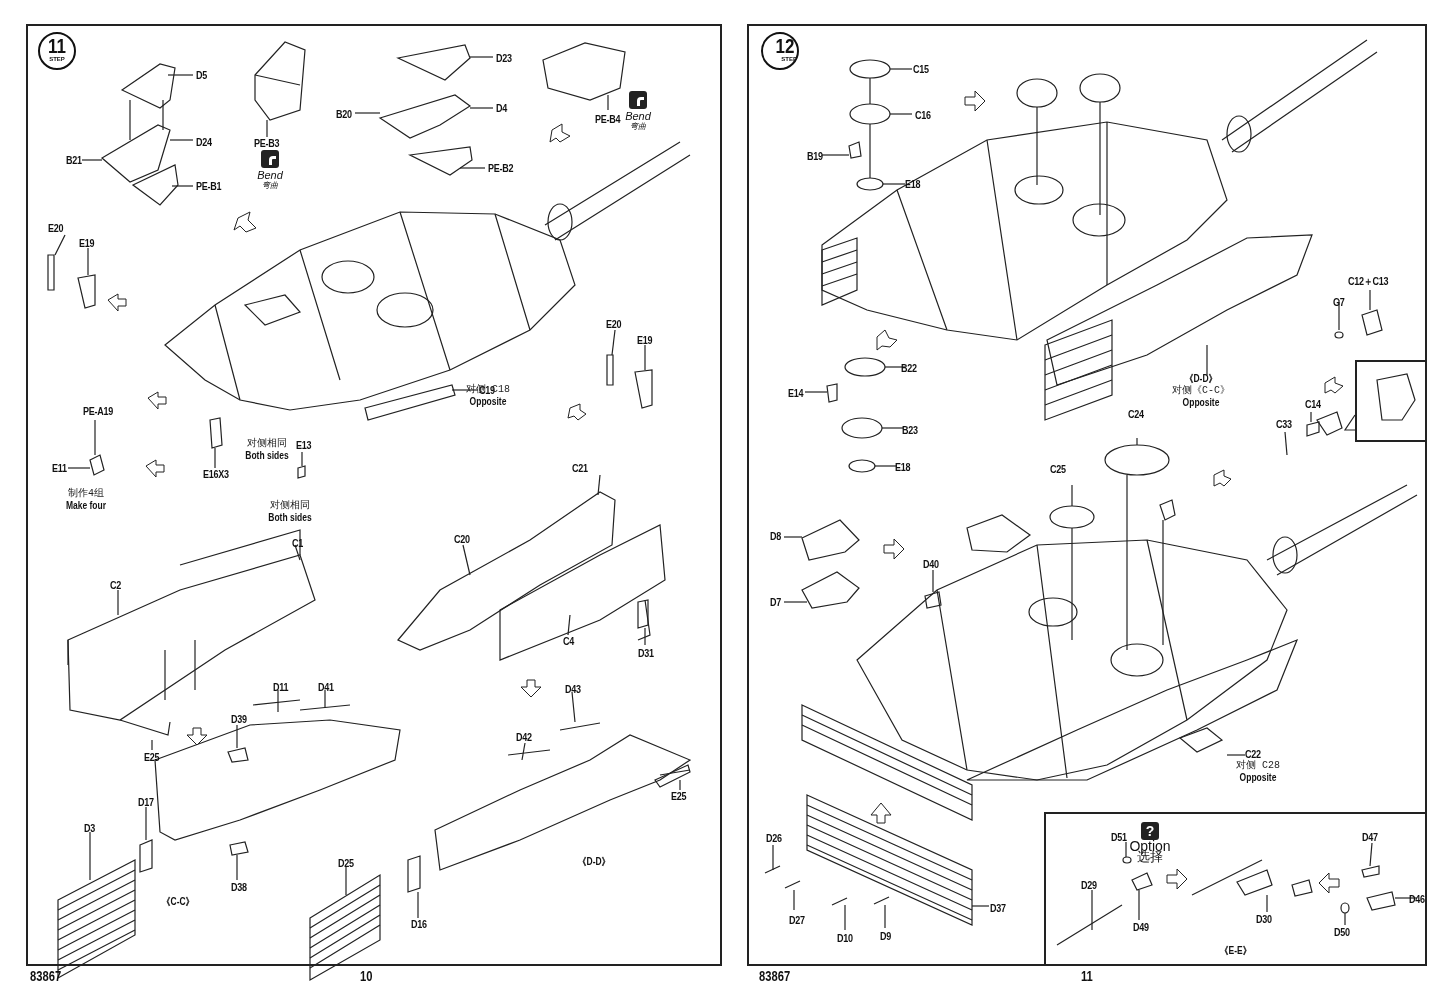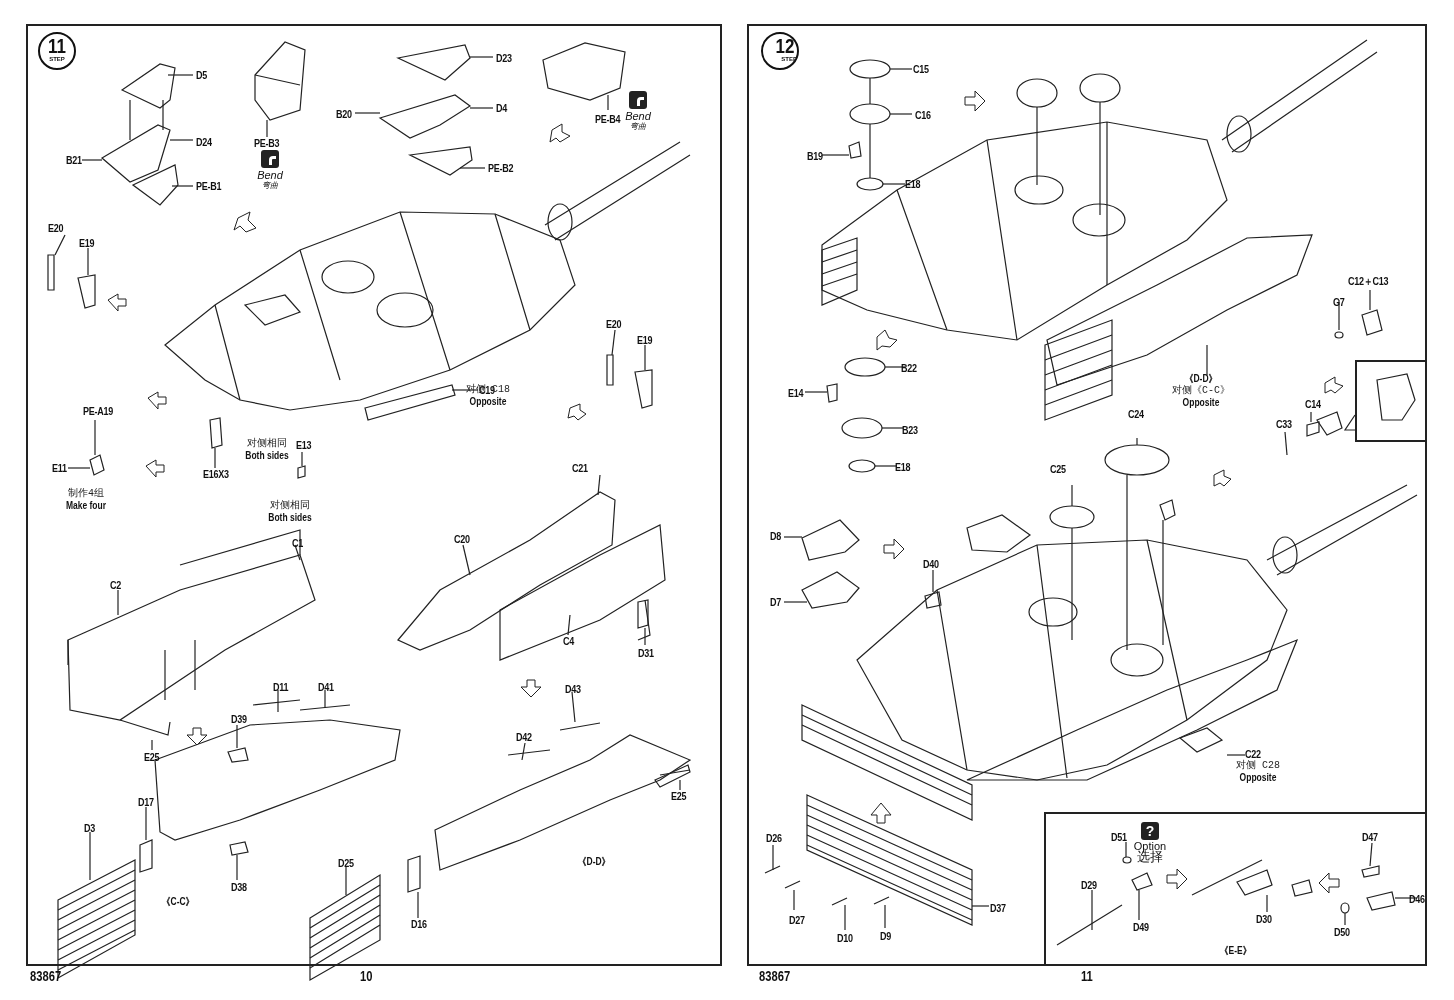--- a/index.html
+++ b/index.html
@@ -15,21 +15,21 @@
   .step .word{display:block;font-family:"Liberation Sans",sans-serif;font-weight:bold;font-size:6px;line-height:7px;}
   .footer{position:absolute;font-family:"Liberation Sans",sans-serif;font-weight:bold;font-size:14px;transform:scaleX(0.8);transform-origin:left top;}
   svg.art{position:absolute;left:0;top:0;}
   .bendicon{position:absolute;width:18px;height:18px;background:#222;border-radius:3px;}
   .bendicon::after{content:"";position:absolute;left:8px;top:6px;width:7px;height:9px;border-left:3px solid #fff;border-top:3px solid #fff;box-sizing:border-box;border-top-left-radius:4px;}
   .bendwrap{position:absolute;text-align:center;width:40px;font-style:italic;}
   .bendwrap .en{font-family:"Liberation Sans",sans-serif;font-size:11px;display:block;margin-top:20px;line-height:11px;}
   .bendwrap .zh{font-family:"DejaVu Sans",sans-serif;font-size:8px;display:block;line-height:10px;}
   .optwrap{position:absolute;text-align:center;width:44px;}
   .optbox{display:inline-block;width:18px;height:18px;background:#222;border-radius:3px;color:#fff;font-weight:bold;font-size:14px;line-height:18px;}
-  .optwrap .en{font-family:"Liberation Sans",sans-serif;font-size:11px;display:block;line-height:12px;text-align:center;}
+  .optwrap .en{font-family:"Liberation Sans",sans-serif;font-size:14px;display:block;line-height:12px;text-align:center;}
   .optwrap .zh{font-family:"DejaVu Sans",sans-serif;font-size:13px;display:block;line-height:10px;}
   .sect{position:absolute;font-family:"Liberation Sans",sans-serif;font-weight:bold;font-size:10px;transform:scaleX(0.85);transform-origin:left top;white-space:nowrap;}
 </style>
 </head>
 <body>
 
 <div class="page" style="left:0;width:727px;">
   <div class="frame" style="left:26px;top:24px;width:696px;height:942px;"></div>
 
   <div class="step" style="left:38px;top:32px;">

